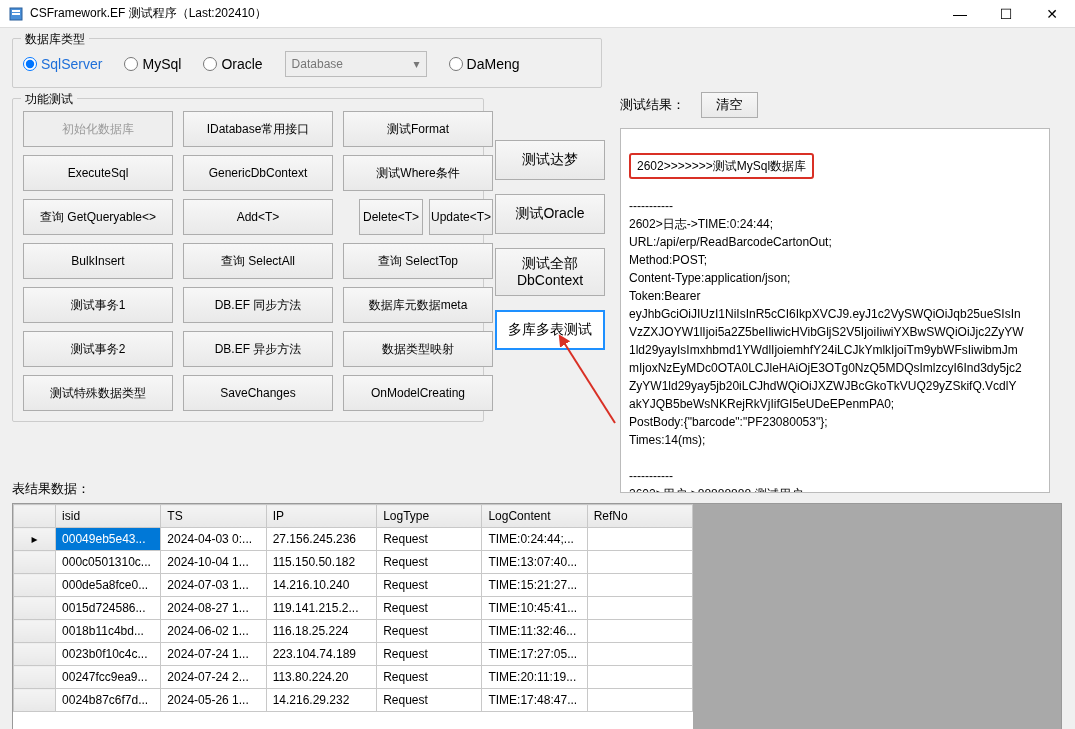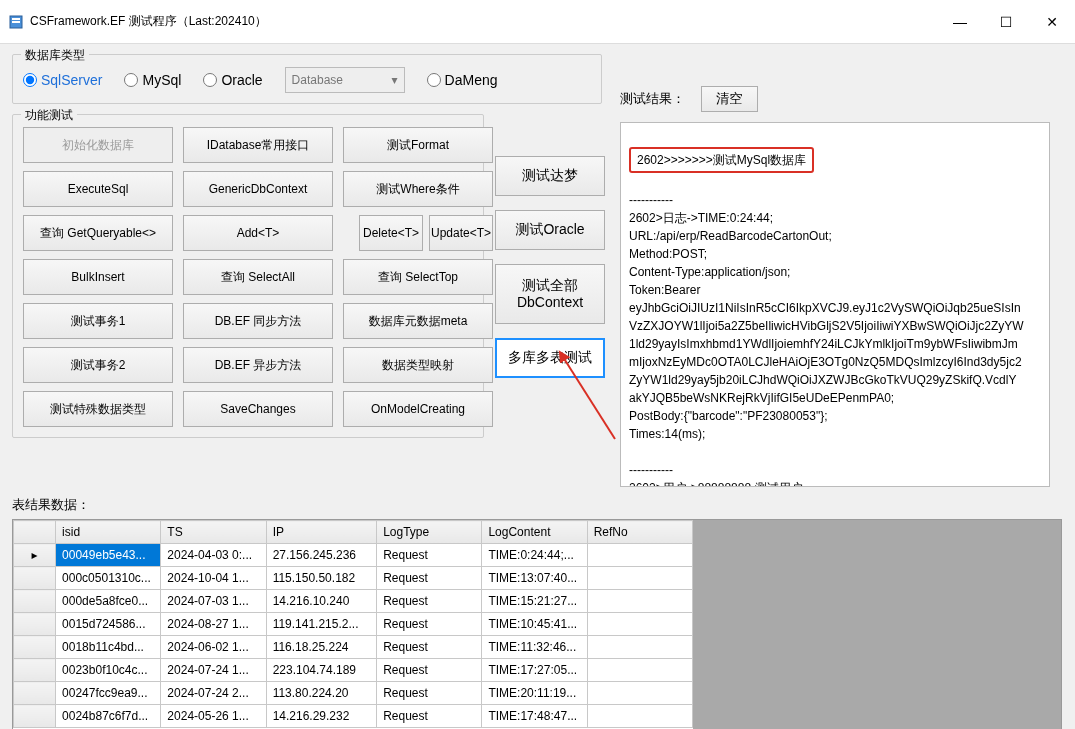--- a/index.html
+++ b/index.html
@@ -5,21 +5,21 @@
     * { box-sizing: border-box; margin: 0; padding: 0; }
     body {
       font-family: "Microsoft YaHei", "Segoe UI", Tahoma, sans-serif;
       font-size: 12px;
       background: #f0f0f0;
       width: 1075px;
       height: 729px;
       overflow: hidden;
     }
     .titlebar {
-      height: 44px;
+      height: 28px;
       background: #fff;
       display: flex;
       align-items: center;
       padding-left: 8px;
       border-bottom: 1px solid #ddd;
     }
     .titlebar-icon {
       width: 16px; height: 16px;
       margin-right: 6px;
       display: inline-flex;
@@ -68,21 +68,21 @@
     .radio-item {
       display: flex;
       align-items: center;
       gap: 4px;
       font-size: 14px;
     }
     .radio-item input { width: 14px; height: 14px; }
     .radio-item.active { color: #1e6fd9; font-weight: 500; }
 
     .combo {
-      width: 120px;
+      width: 142px;
       height: 26px;
       background: #eee;
       border: 1px solid #bbb;
       color: #777;
       padding: 0 6px;
       display: flex;
       align-items: center;
       justify-content: space-between;
     }
 
@@ -140,21 +140,21 @@
     }
     .mid-btn.highlight {
       border: 2px solid #1e90ff;
       background: #fff;
       color: #000;
     }
 
     .right-panel {
       position: absolute;
       left: 620px;
-      top: 42px;
+      top: 64px;
       width: 435px;
     }
     .result-hdr {
       display: flex;
       align-items: center;
       margin-bottom: 10px;
     }
     .result-hdr-label { margin-right: 16px; font-size: 13px; }
     .clear-btn {
       padding: 3px 14px;
@@ -326,21 +326,21 @@
 
       <div class="func-btn">测试特殊数据类型</div>
       <div class="func-btn">SaveChanges</div>
       <div class="func-btn">OnModelCreating</div>
     </div>
   </div>
 
   <div class="mid-col">
     <div class="mid-btn">测试达梦</div>
     <div class="mid-btn">测试Oracle</div>
-    <div class="mid-btn multi" style="white-space:pre-line;height:60px;">测试全部
+    <div class="mid-btn multi" style="white-space:pre-line;height:48px;">测试全部
 DbContext</div>
     <div class="mid-btn highlight">多库多表测试</div>
   </div>
 
   <svg class="arrow-annot" viewBox="0 0 70 100">
     <defs>
         <marker id="ah" markerWidth="10" markerHeight="10" refX="2" refY="3" orient="auto">
           <path d="M0,0 L6,3 L0,6 Z" fill="#d93025"></path>
         </marker>
       </defs>

